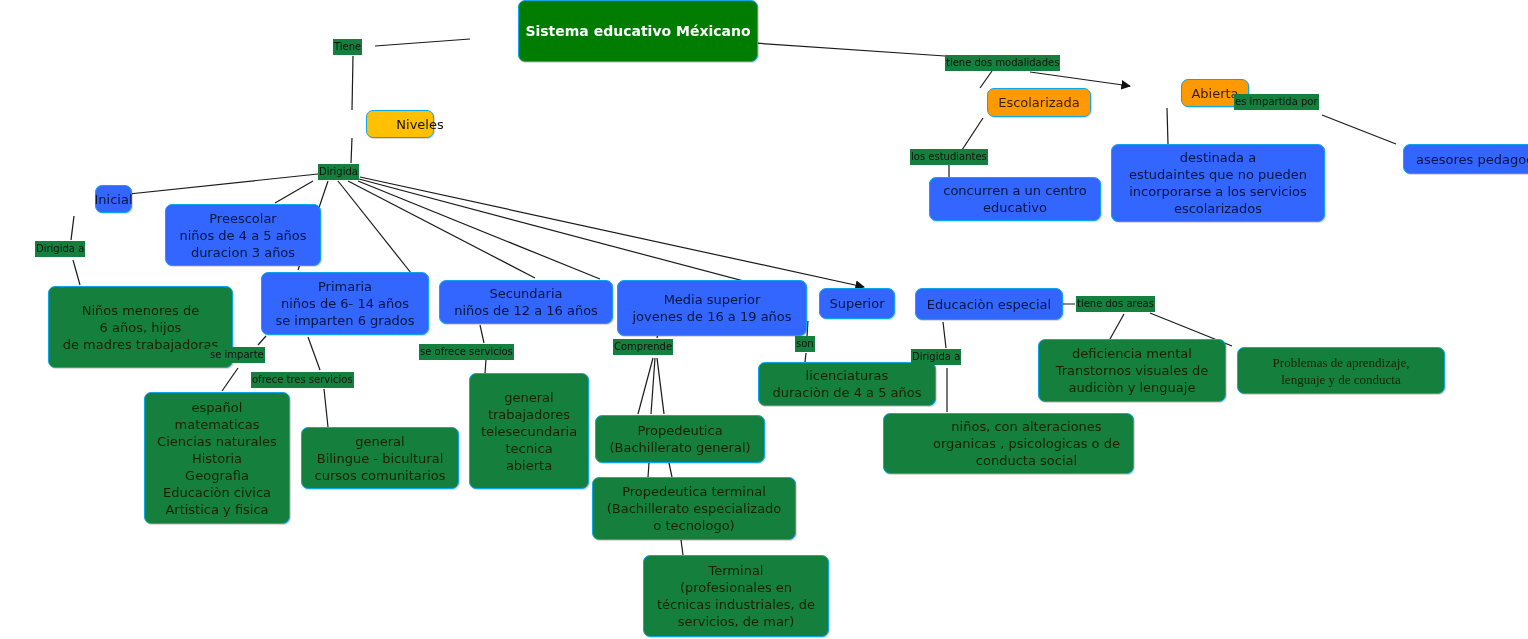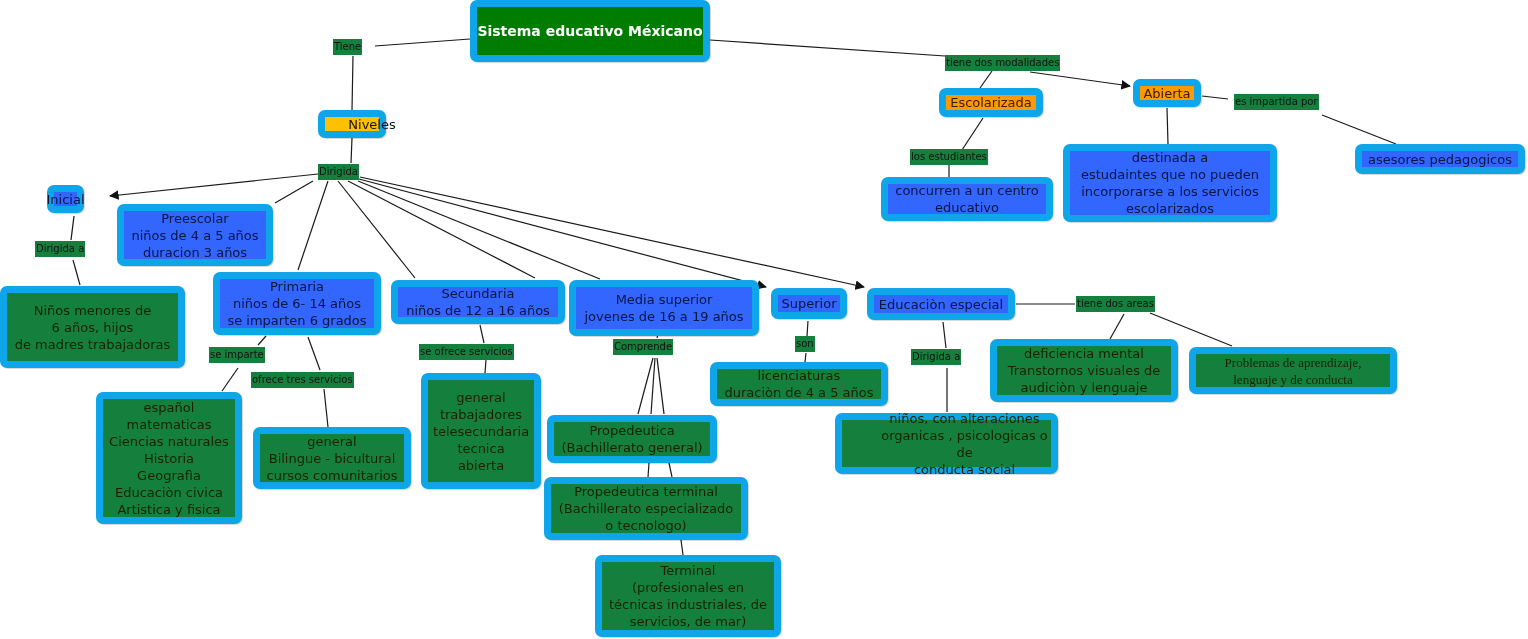--- a/index.html
+++ b/index.html
@@ -1,22 +1,22 @@
 <!DOCTYPE html>
 <html><head>
 <meta charset="utf-8">
 <style>
   html, body { margin:0; padding:0; background:#ffffff; }
   body { width:1528px; height:639px; position:relative; overflow:hidden;
          font-family:"DejaVu Sans", "Liberation Sans", sans-serif; }
   #links { position:absolute; left:0; top:0; width:1528px; height:639px; }
-  .node { position:absolute; box-sizing:border-box; border:7px solid #0ea5e9;
+  .node { position:absolute; box-sizing:border-box; border:1px solid #0ea5e9;
           border-radius:7px; display:flex; align-items:center; justify-content:center;
           text-align:center; font-size:13px; line-height:17px; color:#111; white-space:pre-line;
-          box-shadow: 1px 1px 0 rgba(0,0,0,0.15); }
+          box-shadow: 1px 1px 0 rgba(0,0,0,0.15); margin-left: 48px; }
   .green-dark { background:#007d00; color:#ffffff; font-weight:bold; font-size:14px; }
   .yellow { background:#ffc000; color:#111;padding-left:40px; }
   .orange { background:#ff9900; color:#3a1a00; }
   .blue { background:#3366ff; color:#0a1540; }
   .lime { background:#15803d; color:#1a2200; }
   .lbl { position:absolute; font-size:10px; line-height:16px; color:#111; white-space:nowrap;
          background:#15803d; padding:0 1px; }
 </style>
 </head>
 <body>
@@ -136,21 +136,21 @@
 <div class="node lime" style="left:595px;top:555px;width:186px;height:82px;">Terminal
 (profesionales en
 técnicas industriales, de
 servicios, de mar)</div>
 
 <div class="node blue" style="left:771px;top:288px;width:76px;height:31px;">Superior</div>
 <div class="node lime" style="left:710px;top:362px;width:178px;height:44px;">licenciaturas
 duraciòn de 4 a 5 años</div>
 
 <div class="node blue" style="left:867px;top:288px;width:148px;height:32px;">Educaciòn especial</div>
-<div class="node lime" style="left:835px;top:413px;width:223px;height:61px;padding-left:36px;">niños, con alteraciones
+<div class="node lime" style="left:835px;top:413px;width:251px;height:61px;padding-left:36px;">niños, con alteraciones
 organicas , psicologicas o de
 conducta social</div>
 <div class="node lime" style="left:990px;top:339px;width:188px;height:63px;">deficiencia mental
 Transtornos visuales de
 audiciòn y lenguaje</div>
 <div class="node lime" style="left:1189px;top:347px;width:208px;height:47px;font-family:Liberation Serif, serif;">Problemas de aprendizaje,
 lenguaje y de conducta</div>
 
 <div class="lbl" style="left:333px;top:39px;">Tiene</div>
 <div class="lbl" style="left:945px;top:55px;">tiene dos modalidades</div>

